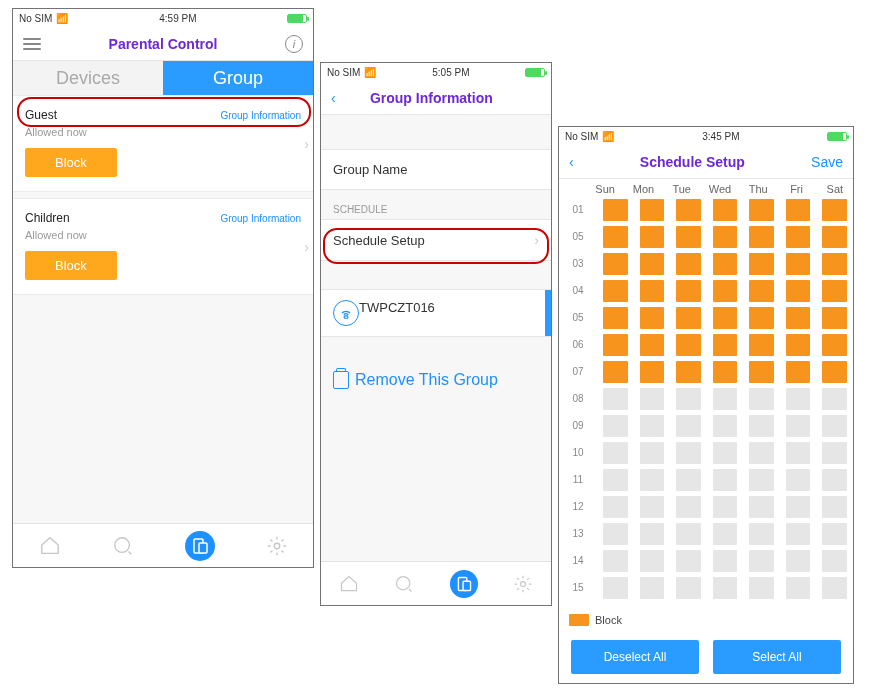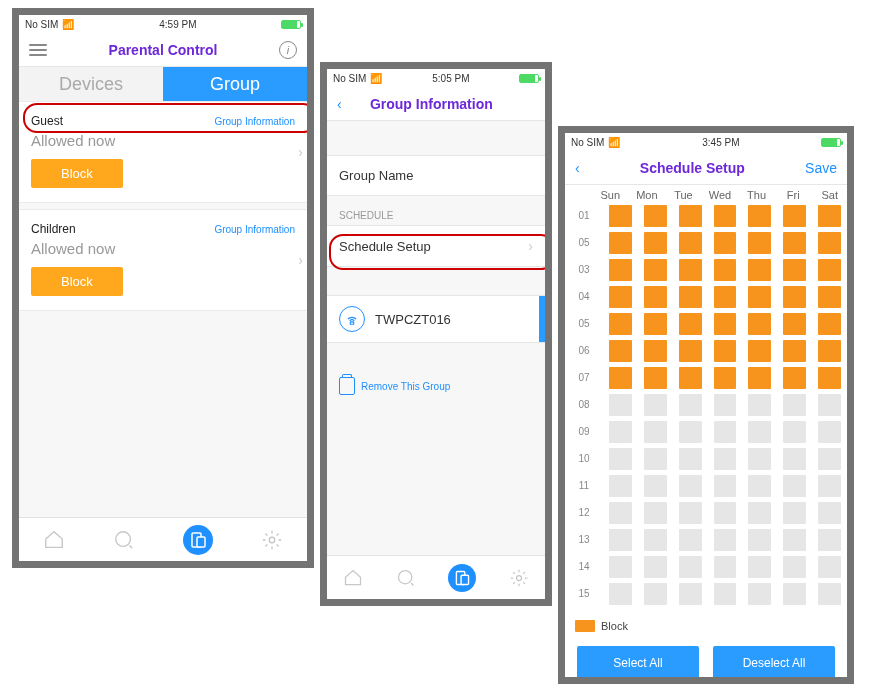--- a/index.html
+++ b/index.html
@@ -9,21 +9,21 @@
     font-family: -apple-system, "Helvetica Neue", Arial, sans-serif;
     background: #fff;
     width: 871px;
     height: 689px;
     position: relative;
     overflow: hidden;
     color: #333;
   }
   .phone {
     position: absolute;
-    border: 7px solid #737373;
+    border: 1px solid #737373;
     background: #fff;
     overflow: hidden;
   }
   
   .screen1 { left: 12px; top: 8px; width: 302px; height: 560px; background:#f7f7f7;}
   .screen2 { left: 320px; top: 62px; width: 232px; height: 544px; background:#f7f7f7;}
   .screen3 { left: 558px; top: 126px; width: 296px; height: 558px; background:#fff;}
 
   .status-bar {
     height: 18px;
@@ -60,39 +60,39 @@
 
   .seg-tabs{display:flex;height:34px;}
   .seg-tab{flex:1;display:flex;align-items:center;justify-content:center;font-size:18px;}
   .seg-tab.inactive{background:#f3f3f3;color:#aaa;}
   .seg-tab.active{background:#2a9cff;color:#fff;}
 
   .group-card{background:#fff;border-top:1px solid #ebebeb;border-bottom:1px solid #ebebeb;padding:12px 12px 14px 12px;margin-bottom:6px;position:relative;}
   .group-row{display:flex;justify-content:space-between;align-items:center;}
   .group-name{font-size:12px;color:#222;}
   .group-link{font-size:10px;color:#1e90ff;}
-  .group-status{font-size:15px;color:#999;margin-top:4px;}
+  .group-status{font-size:11px;color:#999;margin-top:4px;}
   .chev{position:absolute;right:4px;top:50%;transform:translateY(-50%);color:#ccc;font-size:14px;}
   .block-btn{background:#ffa81e;color:#fff;border:none;font-size:13px;padding:7px 30px;border-radius:2px;margin-top:10px;}
   .red-ring{position:absolute;border:2px solid #c00;border-radius:14px;pointer-events:none;}
 
   .tab-bar{position:absolute;left:0;right:0;bottom:0;height:44px;background:#fff;border-top:1px solid #e3e3e3;display:flex;justify-content:space-around;align-items:center;}
   .tab-item{color:#c7c7c7;}
   .tab-item.active{color:#1e90ff;}
   .tab-item svg{display:block;}
   .tab-item.active .circle{fill:#1e90ff;}
 
   
   .list-header{font-size:10px;color:#999;padding:14px 12px 4px;}
   .cell{background:#fff;border-top:1px solid #e6e6e6;border-bottom:1px solid #e6e6e6;padding:12px 12px;font-size:13px;color:#333;display:flex;align-items:center;justify-content:space-between;}
   .cell .chev2{color:#ccc;font-size:14px;}
-  .remove-link{color:#1e90ff;font-size:10px;display:flex;align-items:center;gap:6px;padding:14px 12px;}
+  .remove-link{color:#1e90ff;font-size:16px;display:flex;align-items:center;gap:6px;padding:14px 12px;}
   .trash-icon{width:16px;height:18px;border:1.5px solid #1e90ff;border-radius:2px;position:relative;}
   .trash-icon::before{content:"";position:absolute;top:-4px;left:2px;right:2px;height:3px;border:1.5px solid #1e90ff;border-bottom:none;border-radius:2px 2px 0 0;}
-  .device-cell{display:flex;align-items:center;gap:10px;}
+  .device-cell{display:flex;}
   .router-icon{width:26px;height:26px;border:1.5px solid #1e90ff;border-radius:50%;display:flex;align-items:center;justify-content:center;color:#1e90ff;font-size:11px;}
   .device-edge{position:absolute;right:0;top:0;bottom:0;width:6px;background:#2a9cff;}
 
   
   .sched-head{display:flex;padding:4px 6px 2px 34px;gap:14px;}
   .sched-head div{flex:1;font-size:11px;color:#666;text-align:center;}
   .sched-body{padding:0 6px 6px 6px;max-height:418px;overflow:hidden;}
   .sched-row{display:flex;align-items:center;gap:12px;height:25px;margin-bottom:2px;}
   .hour-label{width:26px;font-size:10px;color:#888;text-align:center;}
   .slot{flex:1;height:22px;border-radius:1px;}
@@ -436,16 +436,16 @@
         <div class="slot free"></div>
         <div class="slot free"></div>
       </div>
     </div>
 
   <div class="legend">
     <span class="sw"></span>
     <span>Block</span>
   </div>
   <div class="sched-btns">
+    <button class="sched-btn">Deselect All</button>
     <button class="sched-btn">Select All</button>
-    <button class="sched-btn">Deselect All</button>
   </div>
 </div>
 
 </body></html>

